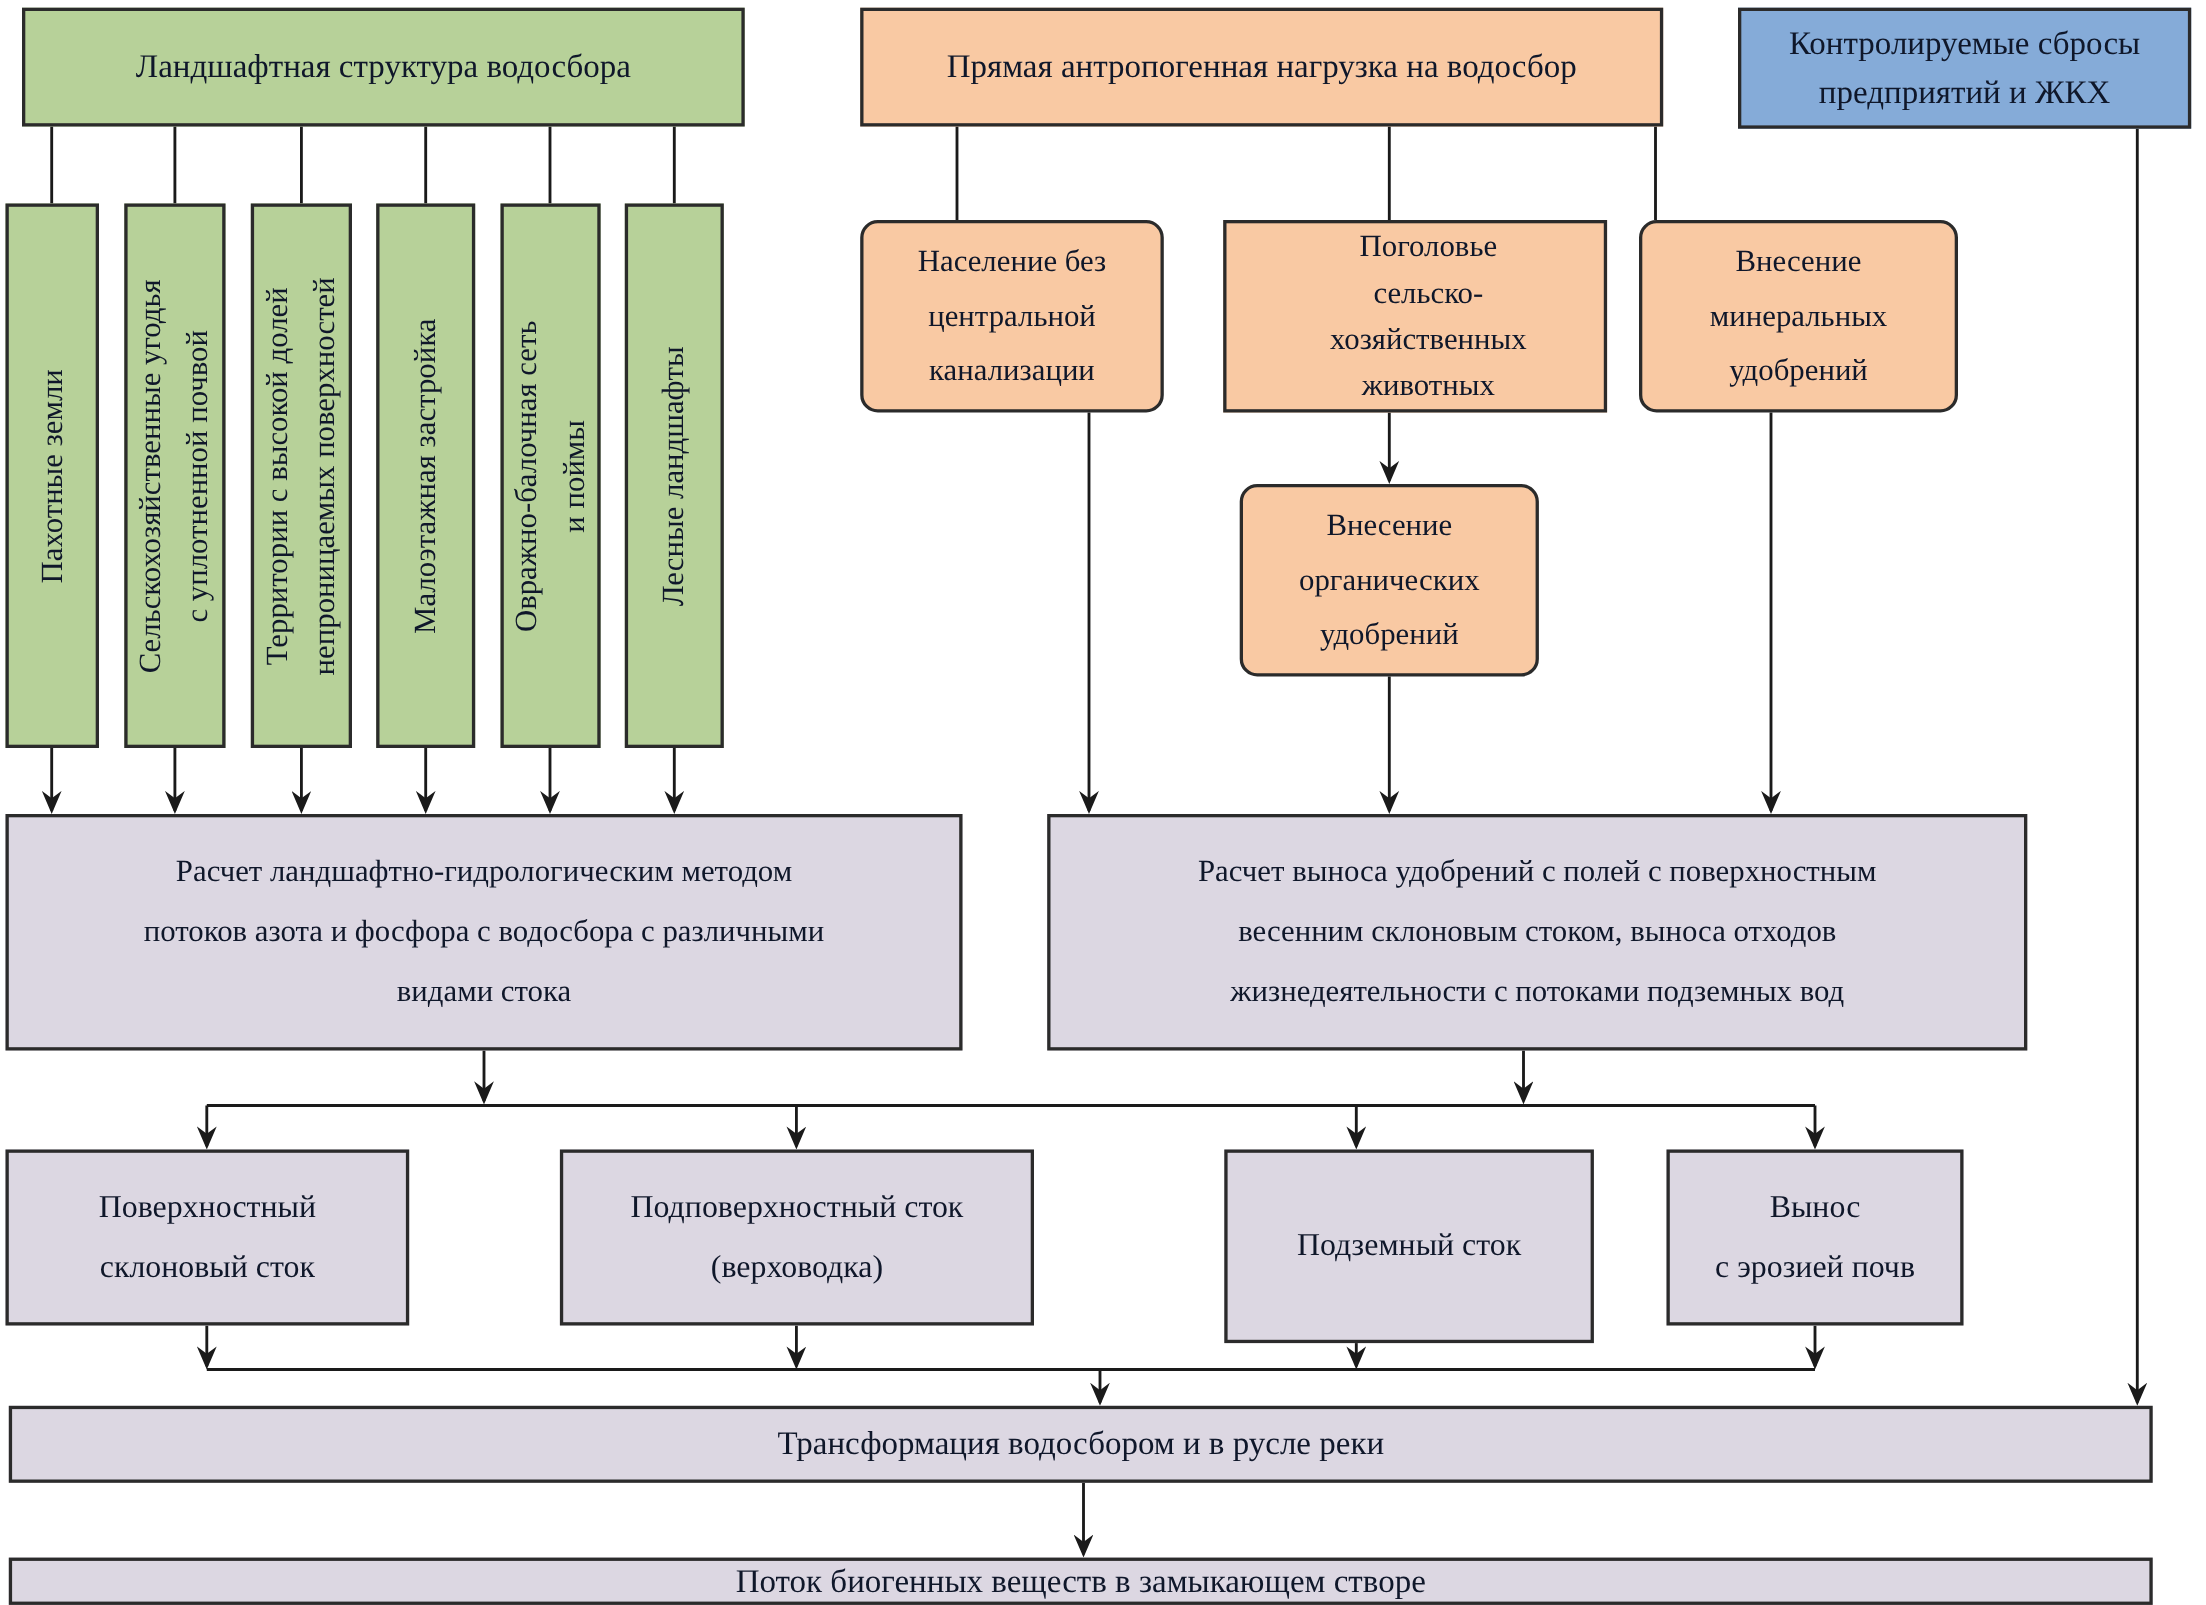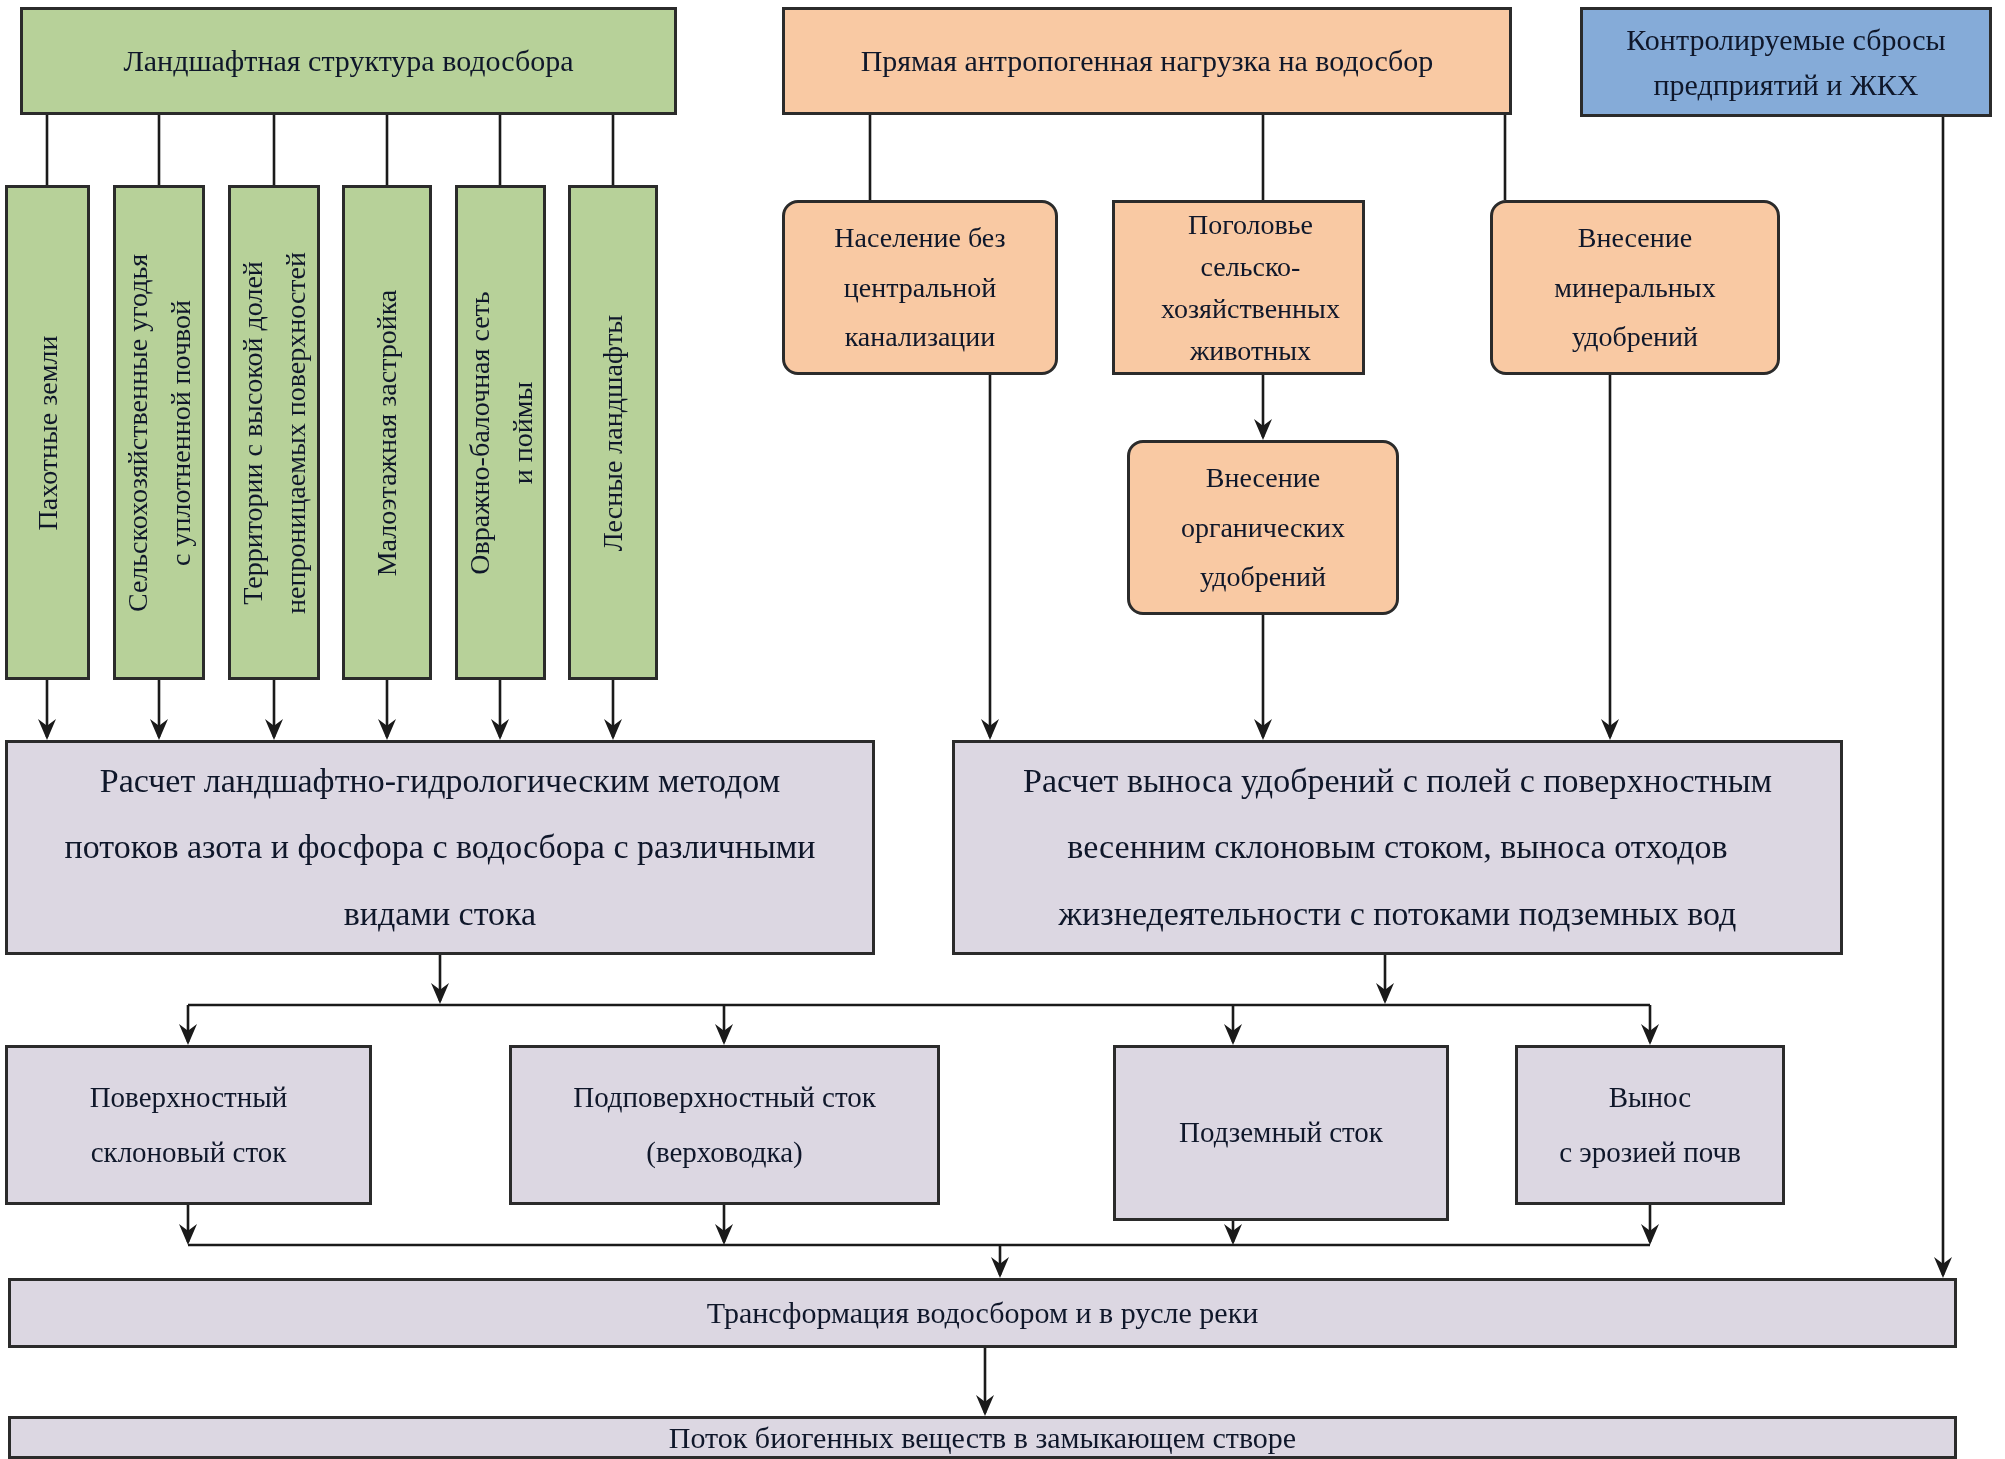--- a/index.html
+++ b/index.html
@@ -22,21 +22,21 @@
     font-size:29px;
   }
   .green{background:var(--green,#b7d199);}
   .orange{background:var(--orange,#f9c9a3);}
   .blue{background:var(--blue,#85abd8);}
   .lav{background:var(--lavender,#dcd7e2);}
   .hdr{font-size:30px;}
   .lh15{line-height:1.5;}
   .lh175{line-height:1.78;border-radius:16px;}
   .lh19{line-height:1.9;}
-  .calc{font-size:34px;line-height:1.95;}
+  .calc{font-size:28px;line-height:1.95;}
   .wide{font-size:30px;line-height:1.2;}
   .vbox{position:absolute;}
   .vlabel{
     position:absolute;left:50%;top:50%;
     width:495px;
     transform:translate(-50%,-50%) rotate(-90deg);
     text-align:center;
     white-space:pre-line;
     font-size:28px;line-height:1.55;
   }
@@ -119,21 +119,21 @@
 и поймы</span>
   </div>
   <div class="box green vbox" style="left:568px;top:185px;width:90px;height:495px;">
     <span class="vlabel">Лесные ландшафты</span>
   </div>
 
   <div class="box orange lh175" style="left:782px;top:200px;width:276px;height:175px;font-size:28px;">Население без
 центральной
 канализации</div>
 
-  <div class="box orange lh15" style="left:1112px;top:200px;width:253px;height:175px;font-size:28px;padding-left:24px;">Поголовье
+  <div class="box orange lh15" style="left:1112px;top:200px;width:349px;height:175px;font-size:28px;padding-left:24px;">Поголовье
 сельско-
 хозяйственных
 животных</div>
 
   <div class="box orange lh175" style="left:1490px;top:200px;width:290px;height:175px;font-size:28px;">Внесение
 минеральных
 удобрений</div>
 
   <div class="box orange lh175" style="left:1127px;top:440px;width:272px;height:175px;font-size:28px;">Внесение
 органических

